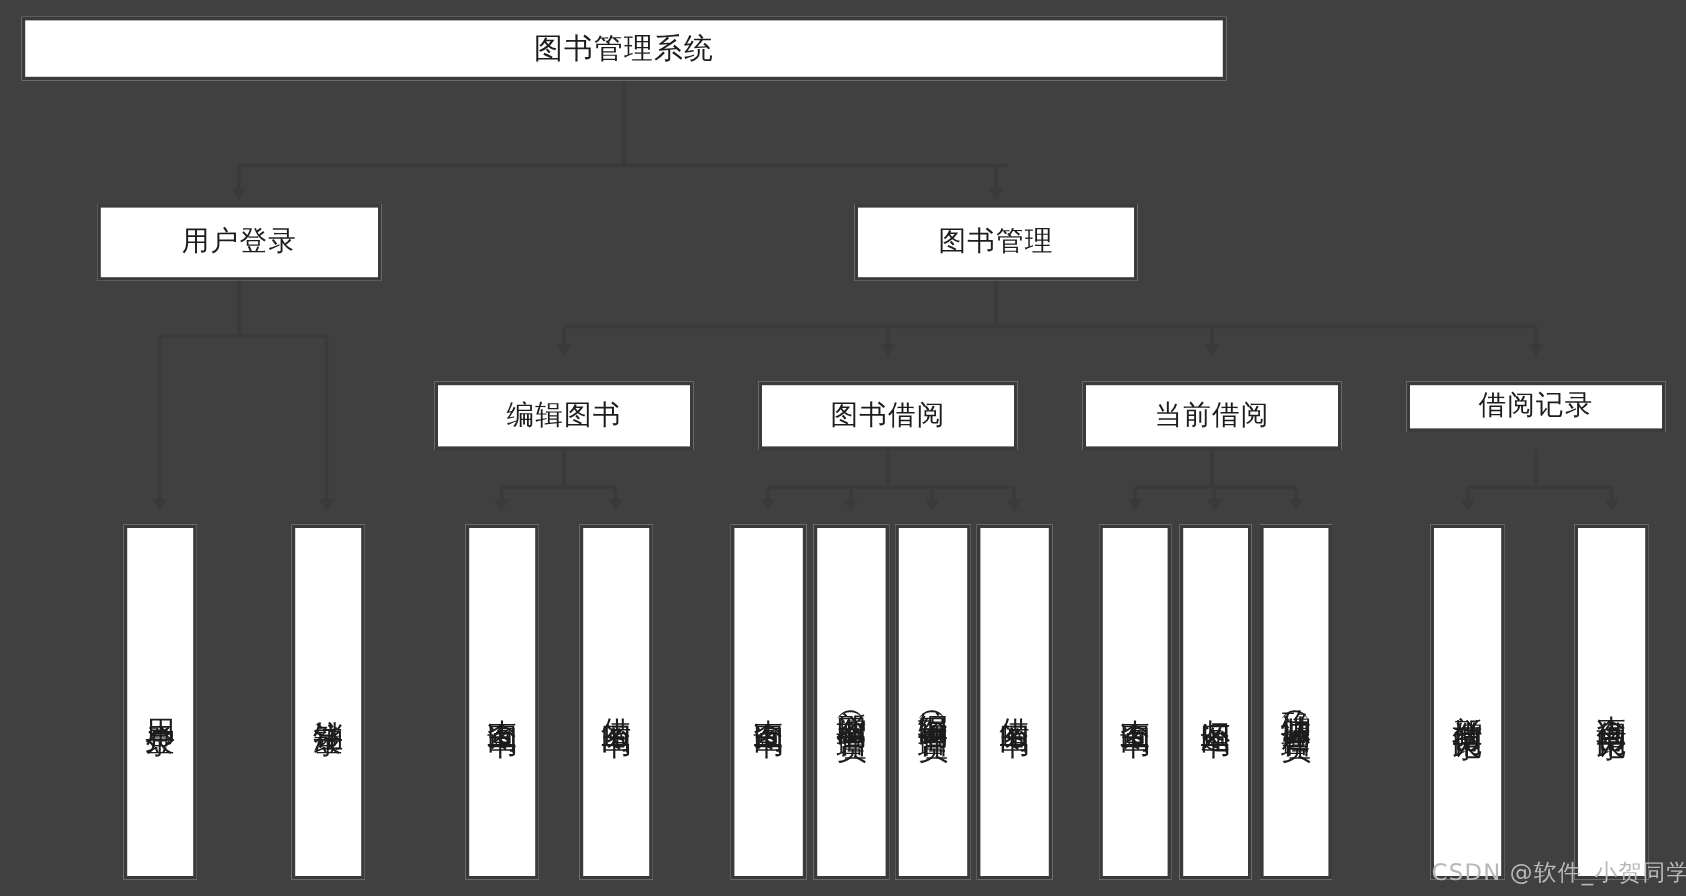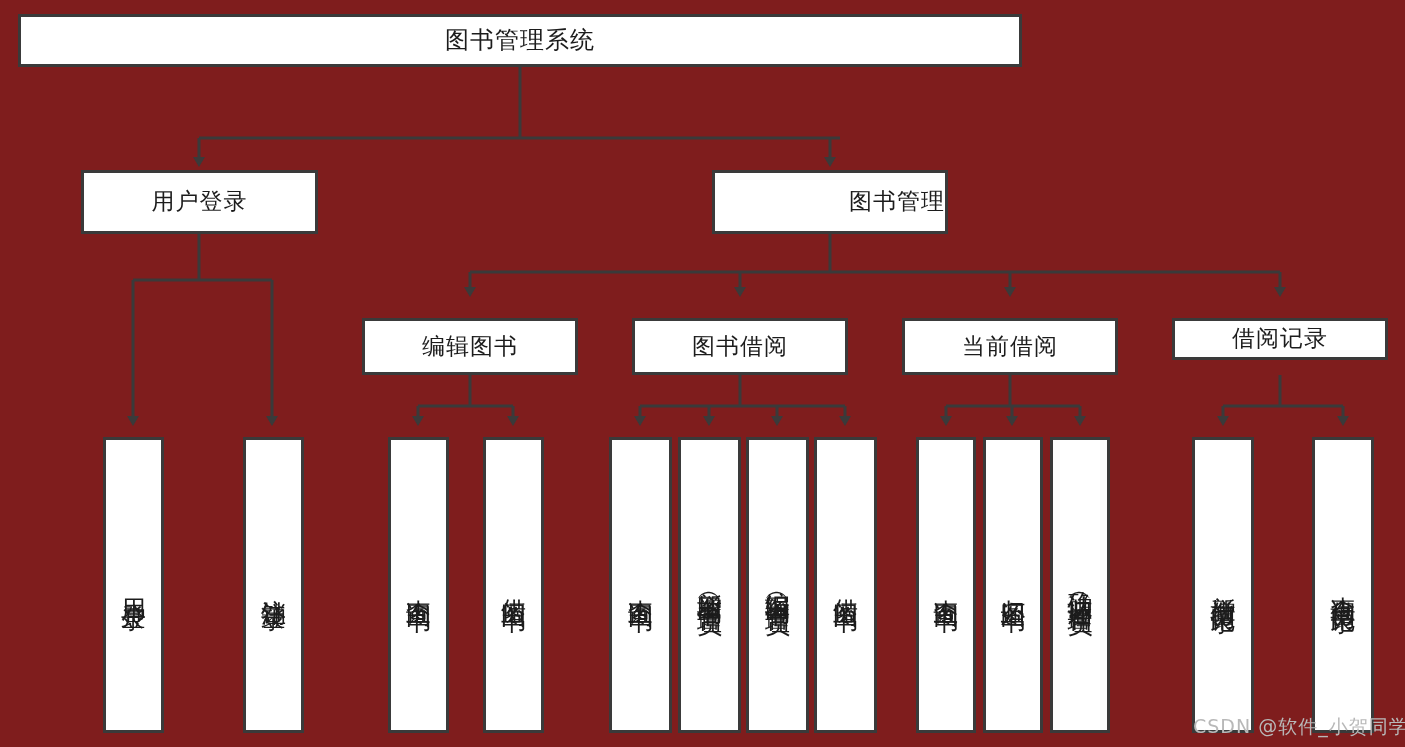--- a/index.html
+++ b/index.html
@@ -8,21 +8,21 @@
     padding: 0;
     background: #ffffff;
   }
   body {
     font-family: "DejaVu Sans", "Liberation Sans", sans-serif;
   }
   #canvas {
     position: relative;
     width: 1405px;
     height: 747px;
-    background: #7f1d1d;
+    background: #404040;
     overflow: hidden;
   }
   svg.wires {
     position: absolute;
     left: 0;
     top: 0;
     width: 1405px;
     height: 747px;
     pointer-events: none;
   }
@@ -124,21 +124,21 @@
     </g>
   </svg>
 
   <div class="node h root" style="left:18px; top:14px; width:1004px; height:53px;">
     <span>图书管理系统</span>
   </div>
 
   <div class="node h" style="left:81px; top:170px; width:237px; height:64px;">
     <span>用户登录</span>
   </div>
-  <div class="node h" style="left:712px; top:170px; width:236px; height:64px;justify-content:flex-end;">
+  <div class="node h" style="left:712px; top:170px; width:236px; height:64px;">
     <span>图书管理</span>
   </div>
 
   <div class="node h" style="left:362px; top:318px; width:216px; height:57px;">
     <span>编辑图书</span>
   </div>
   <div class="node h" style="left:632px; top:318px; width:216px; height:57px;">
     <span>图书借阅</span>
   </div>
   <div class="node h" style="left:902px; top:318px; width:216px; height:57px;">

